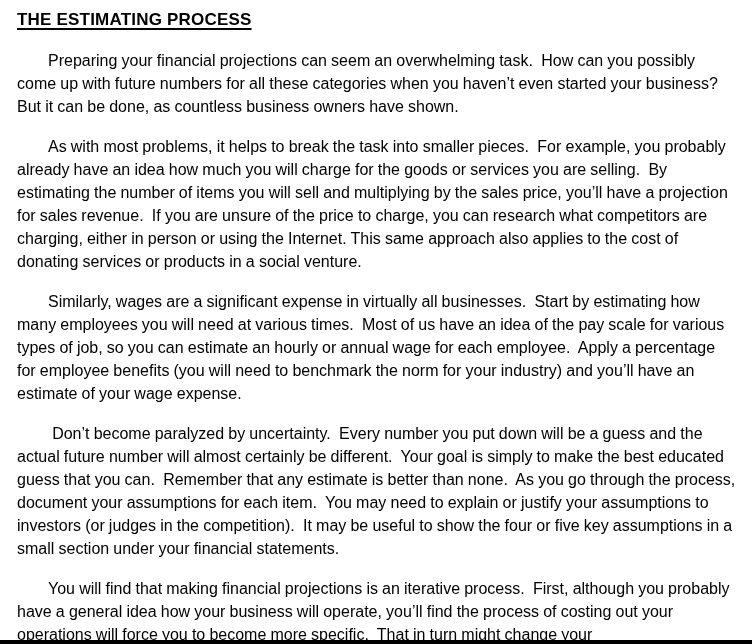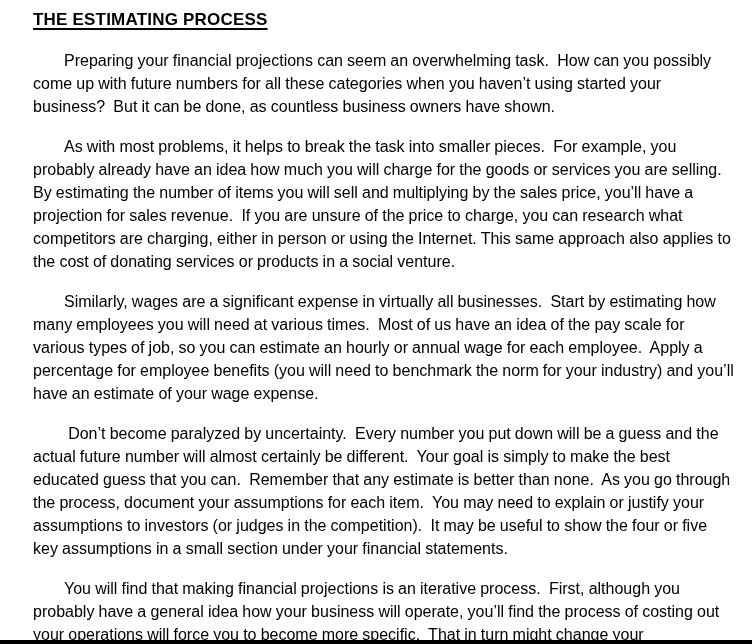--- a/index.html
+++ b/index.html
@@ -12,21 +12,21 @@
     height: 644px;
     overflow: hidden;
     position: relative;
     font-family: "Liberation Sans", "DejaVu Sans", sans-serif;
     color: #000000;
   }
   .page {
     box-sizing: border-box;
     width: 752px;
     height: 644px;
-    padding: 8px 16px 0 33px;
+    padding: 8px 16px 0 17px;
     overflow: hidden;
     position: relative;
   }
   .doc-title {
     font-size: 17px;
     line-height: 23px;
     font-weight: 700;
     letter-spacing: 0.2px;
     text-decoration: underline;
     text-decoration-thickness: 2px;
@@ -52,21 +52,21 @@
     background: #000000;
     z-index: 5;
   }
 </style>
 </head>
 <body>
 
 <div class="page">
   <h1 class="doc-title">THE ESTIMATING PROCESS</h1>
 
-  <p class="para">Preparing your financial projections can seem an overwhelming task.  How can you possibly come up with future numbers for all these categories when you haven’t using started your business?  But it can be done, as countless business owners have shown.</p>
+  <p class="para">Preparing your financial projections can seem an overwhelming task.  How can you possibly come up with future numbers for all these categories when you haven’t even started your business?  But it can be done, as countless business owners have shown.</p>
 
   <p class="para">As with most problems, it helps to break the task into smaller pieces.  For example, you probably already have an idea how much you will charge for the goods or services you are selling.  By estimating the number of items you will sell and multiplying by the sales price, you’ll have a projection for sales revenue.  If you are unsure of the price to charge, you can research what competitors are charging, either in person or using the Internet. This same approach also applies to the cost of donating services or products in a social venture.</p>
 
   <p class="para">Similarly, wages are a significant expense in virtually all businesses.  Start by estimating how many employees you will need at various times.  Most of us have an idea of the pay scale for various types of job, so you can estimate an hourly or annual wage for each employee.  Apply a percentage for employee benefits (you will need to benchmark the norm for your industry) and you’ll have an estimate of your wage expense.</p>
 
   <p class="para"> Don’t become paralyzed by uncertainty.  Every number you put down will be a guess and the actual future number will almost certainly be different.  Your goal is simply to make the best educated guess that you can.  Remember that any estimate is better than none.  As you go through the process, document your assumptions for each item.  You may need to explain or justify your assumptions to investors (or judges in the competition).  It may be useful to show the four or five key assumptions in a small section under your financial statements.</p>
 
   <p class="para">You will find that making financial projections is an iterative process.  First, although you probably have a general idea how your business will operate, you’ll find the process of costing out your operations will force you to become more specific.  That in turn might change your</p>
 </div>
 

